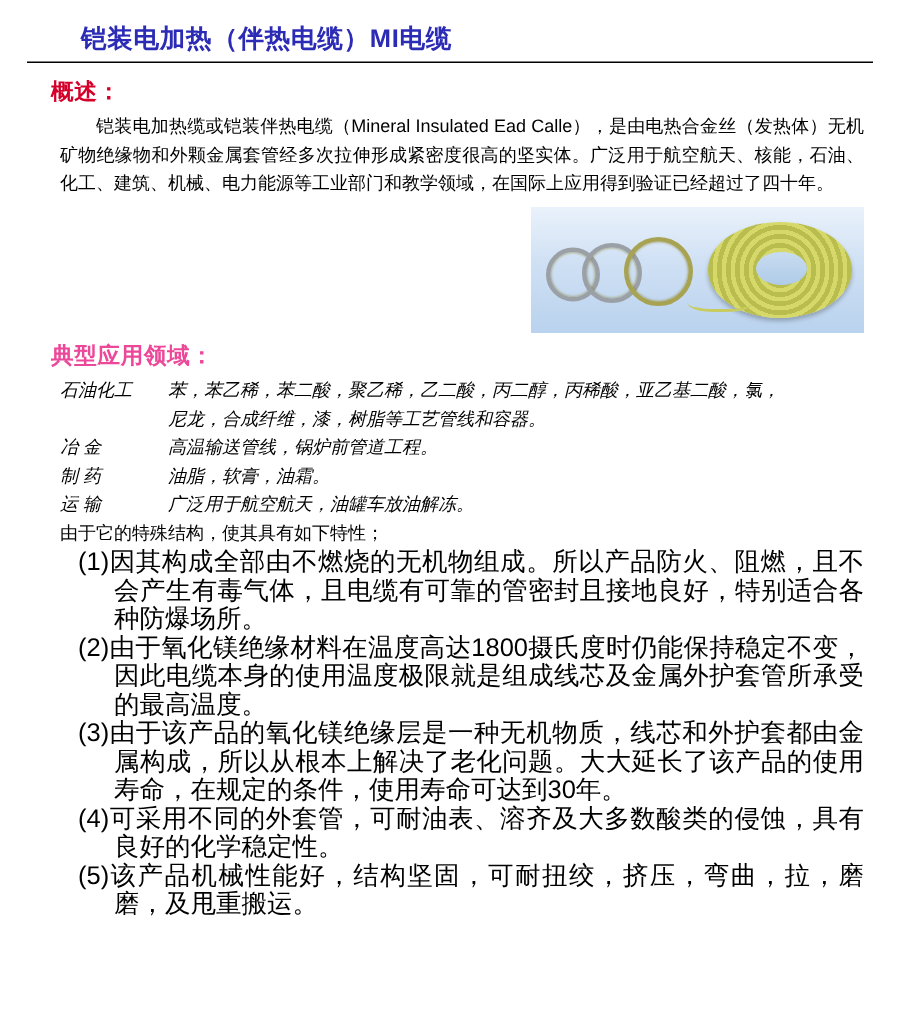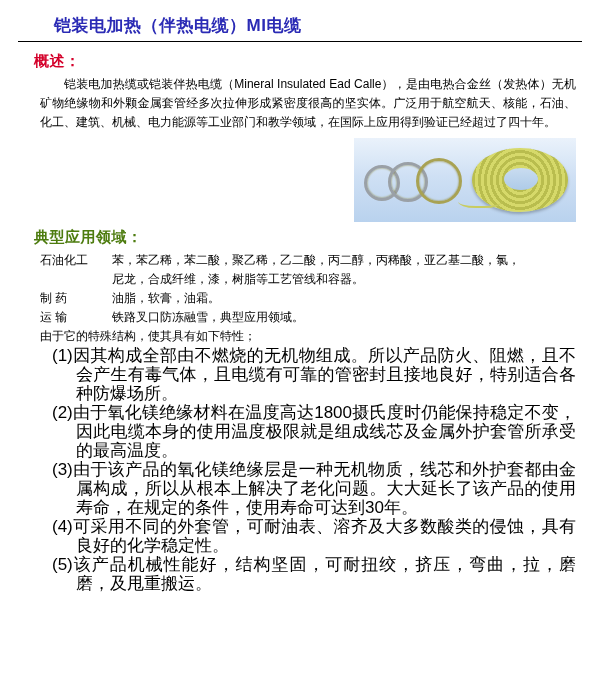--- a/index.html
+++ b/index.html
@@ -37,21 +37,21 @@
     margin: 2px 0 10px 0;
   }
   .section-head {
     font-size: 15px;
     font-weight: bold;
     color: #d4002a;
     margin: 4px 0 4px 16px;
     letter-spacing: 0.5px;
   }
   .section-head.blue {
-    color: #4d7c0f;
+    color: #ec4899;
   }
   .body-text {
     font-size: 12px;
     line-height: 19px;
     color: #000000;
     text-align: justify;
     margin: 0 6px 0 22px;
   }
   .body-text.indent {
     text-indent: 24px;
@@ -115,20 +115,21 @@
   }
   .app-table {
     margin: 4px 0 0 22px;
     font-size: 12px;
     line-height: 19px;
     border-collapse: collapse;
   }
   .app-table td {
     vertical-align: top;
     padding: 0;
+    font-style: italic;
   }
   .app-label {
     white-space: nowrap;
     padding-right: 10px !important;
     width: 62px;
   }
   .app-value p {
     margin: 0;
   }
   .feature-list p {
@@ -179,29 +180,35 @@
   <table class="app-table">
     <tbody>
       <tr>
         <td class="app-label">石油化工</td>
         <td class="app-value">
           <p>苯，苯乙稀，苯二酸，聚乙稀，乙二酸，丙二醇，丙稀酸，亚乙基二酸，氯，</p>
           <p>尼龙，合成纤维，漆，树脂等工艺管线和容器。</p>
         </td>
       </tr>
       <tr>
+        <td class="app-label">冶    金</td>
+        <td class="app-value">
+          <p>高温输送管线，锅炉前管道工程。</p>
+        </td>
+      </tr>
+      <tr>
         <td class="app-label">制    药</td>
         <td class="app-value">
           <p>油脂，软膏，油霜。</p>
         </td>
       </tr>
       <tr>
         <td class="app-label">运    输</td>
         <td class="app-value">
-          <p>铁路叉口防冻融雪，典型应用领域。</p>
+          <p>广泛用于航空航天，油罐车放油解冻。</p>
         </td>
       </tr>
     </tbody>
   </table>
 
   <div class="feature-intro">由于它的特殊结构，使其具有如下特性；</div>
 
   <div class="feature-list feature-body">
     <p class="hang">(1)因其构成全部由不燃烧的无机物组成。所以产品防火、阻燃，且不会产生有毒气体，且电缆有可靠的管密封且接地良好，特别适合各种防爆场所。</p>
     <p class="hang">(2)由于氧化镁绝缘材料在温度高达1800摄氏度时仍能保持稳定不变，因此电缆本身的使用温度极限就是组成线芯及金属外护套管所承受的最高温度。</p>

